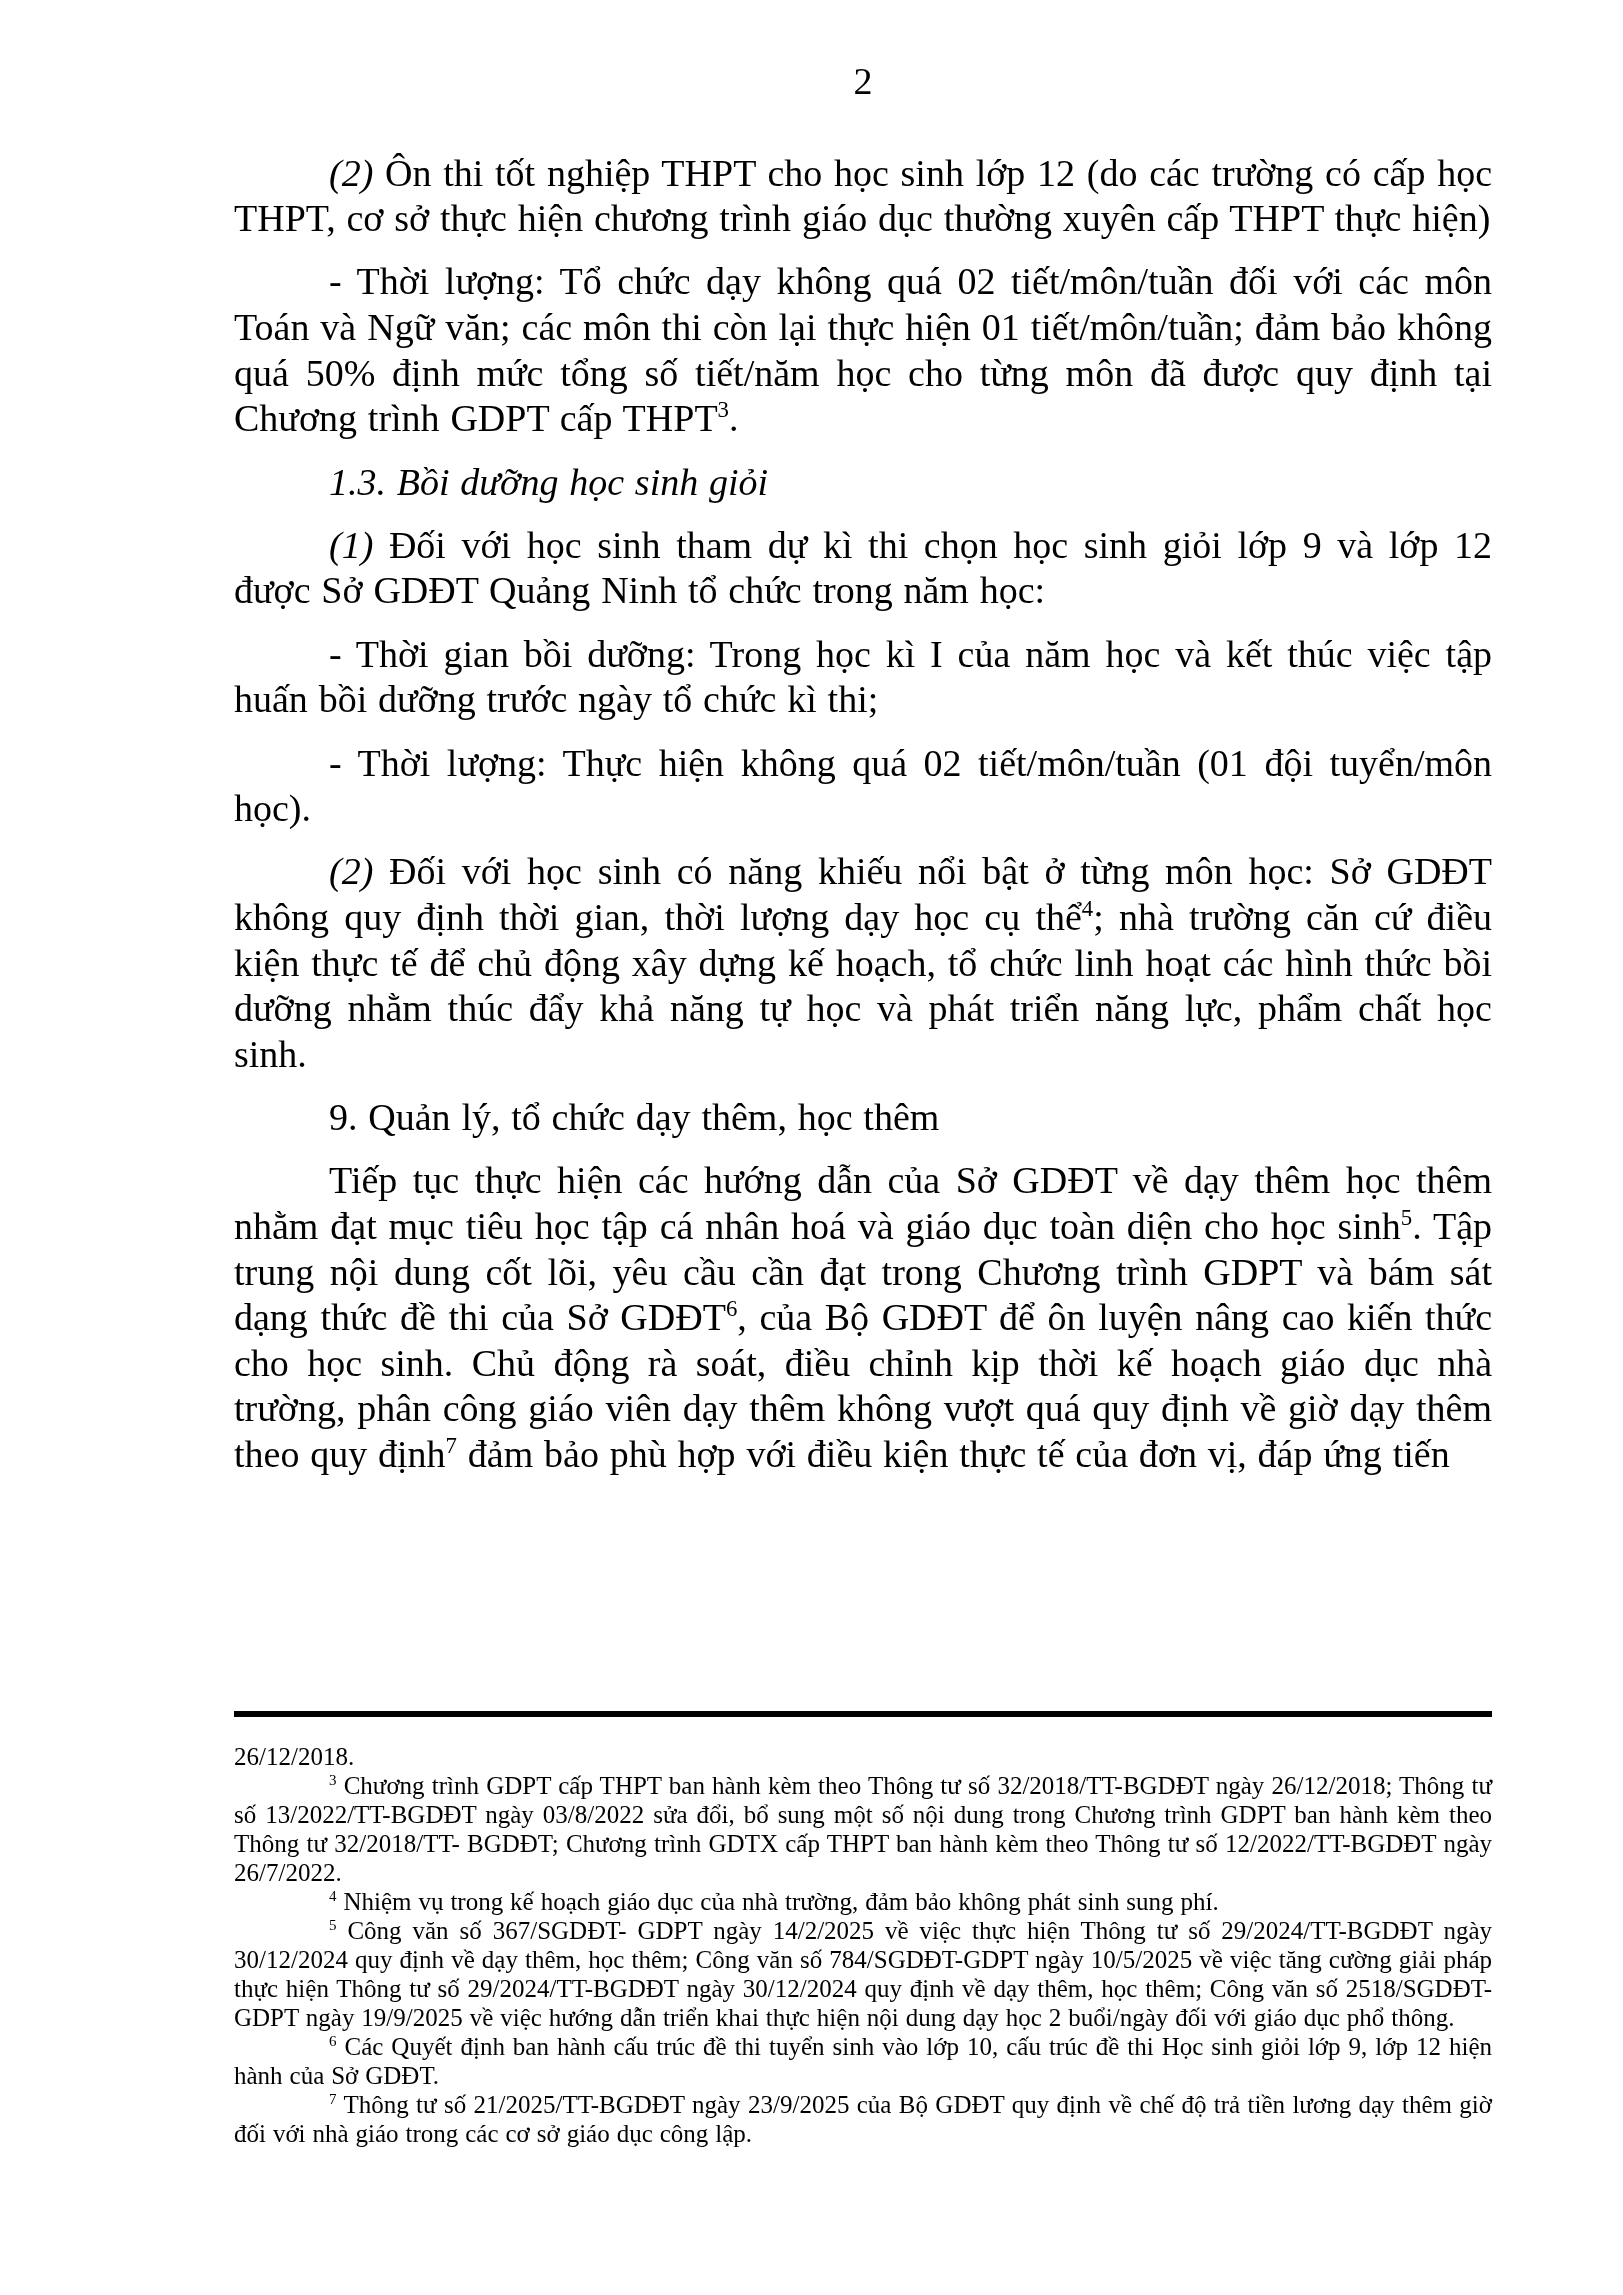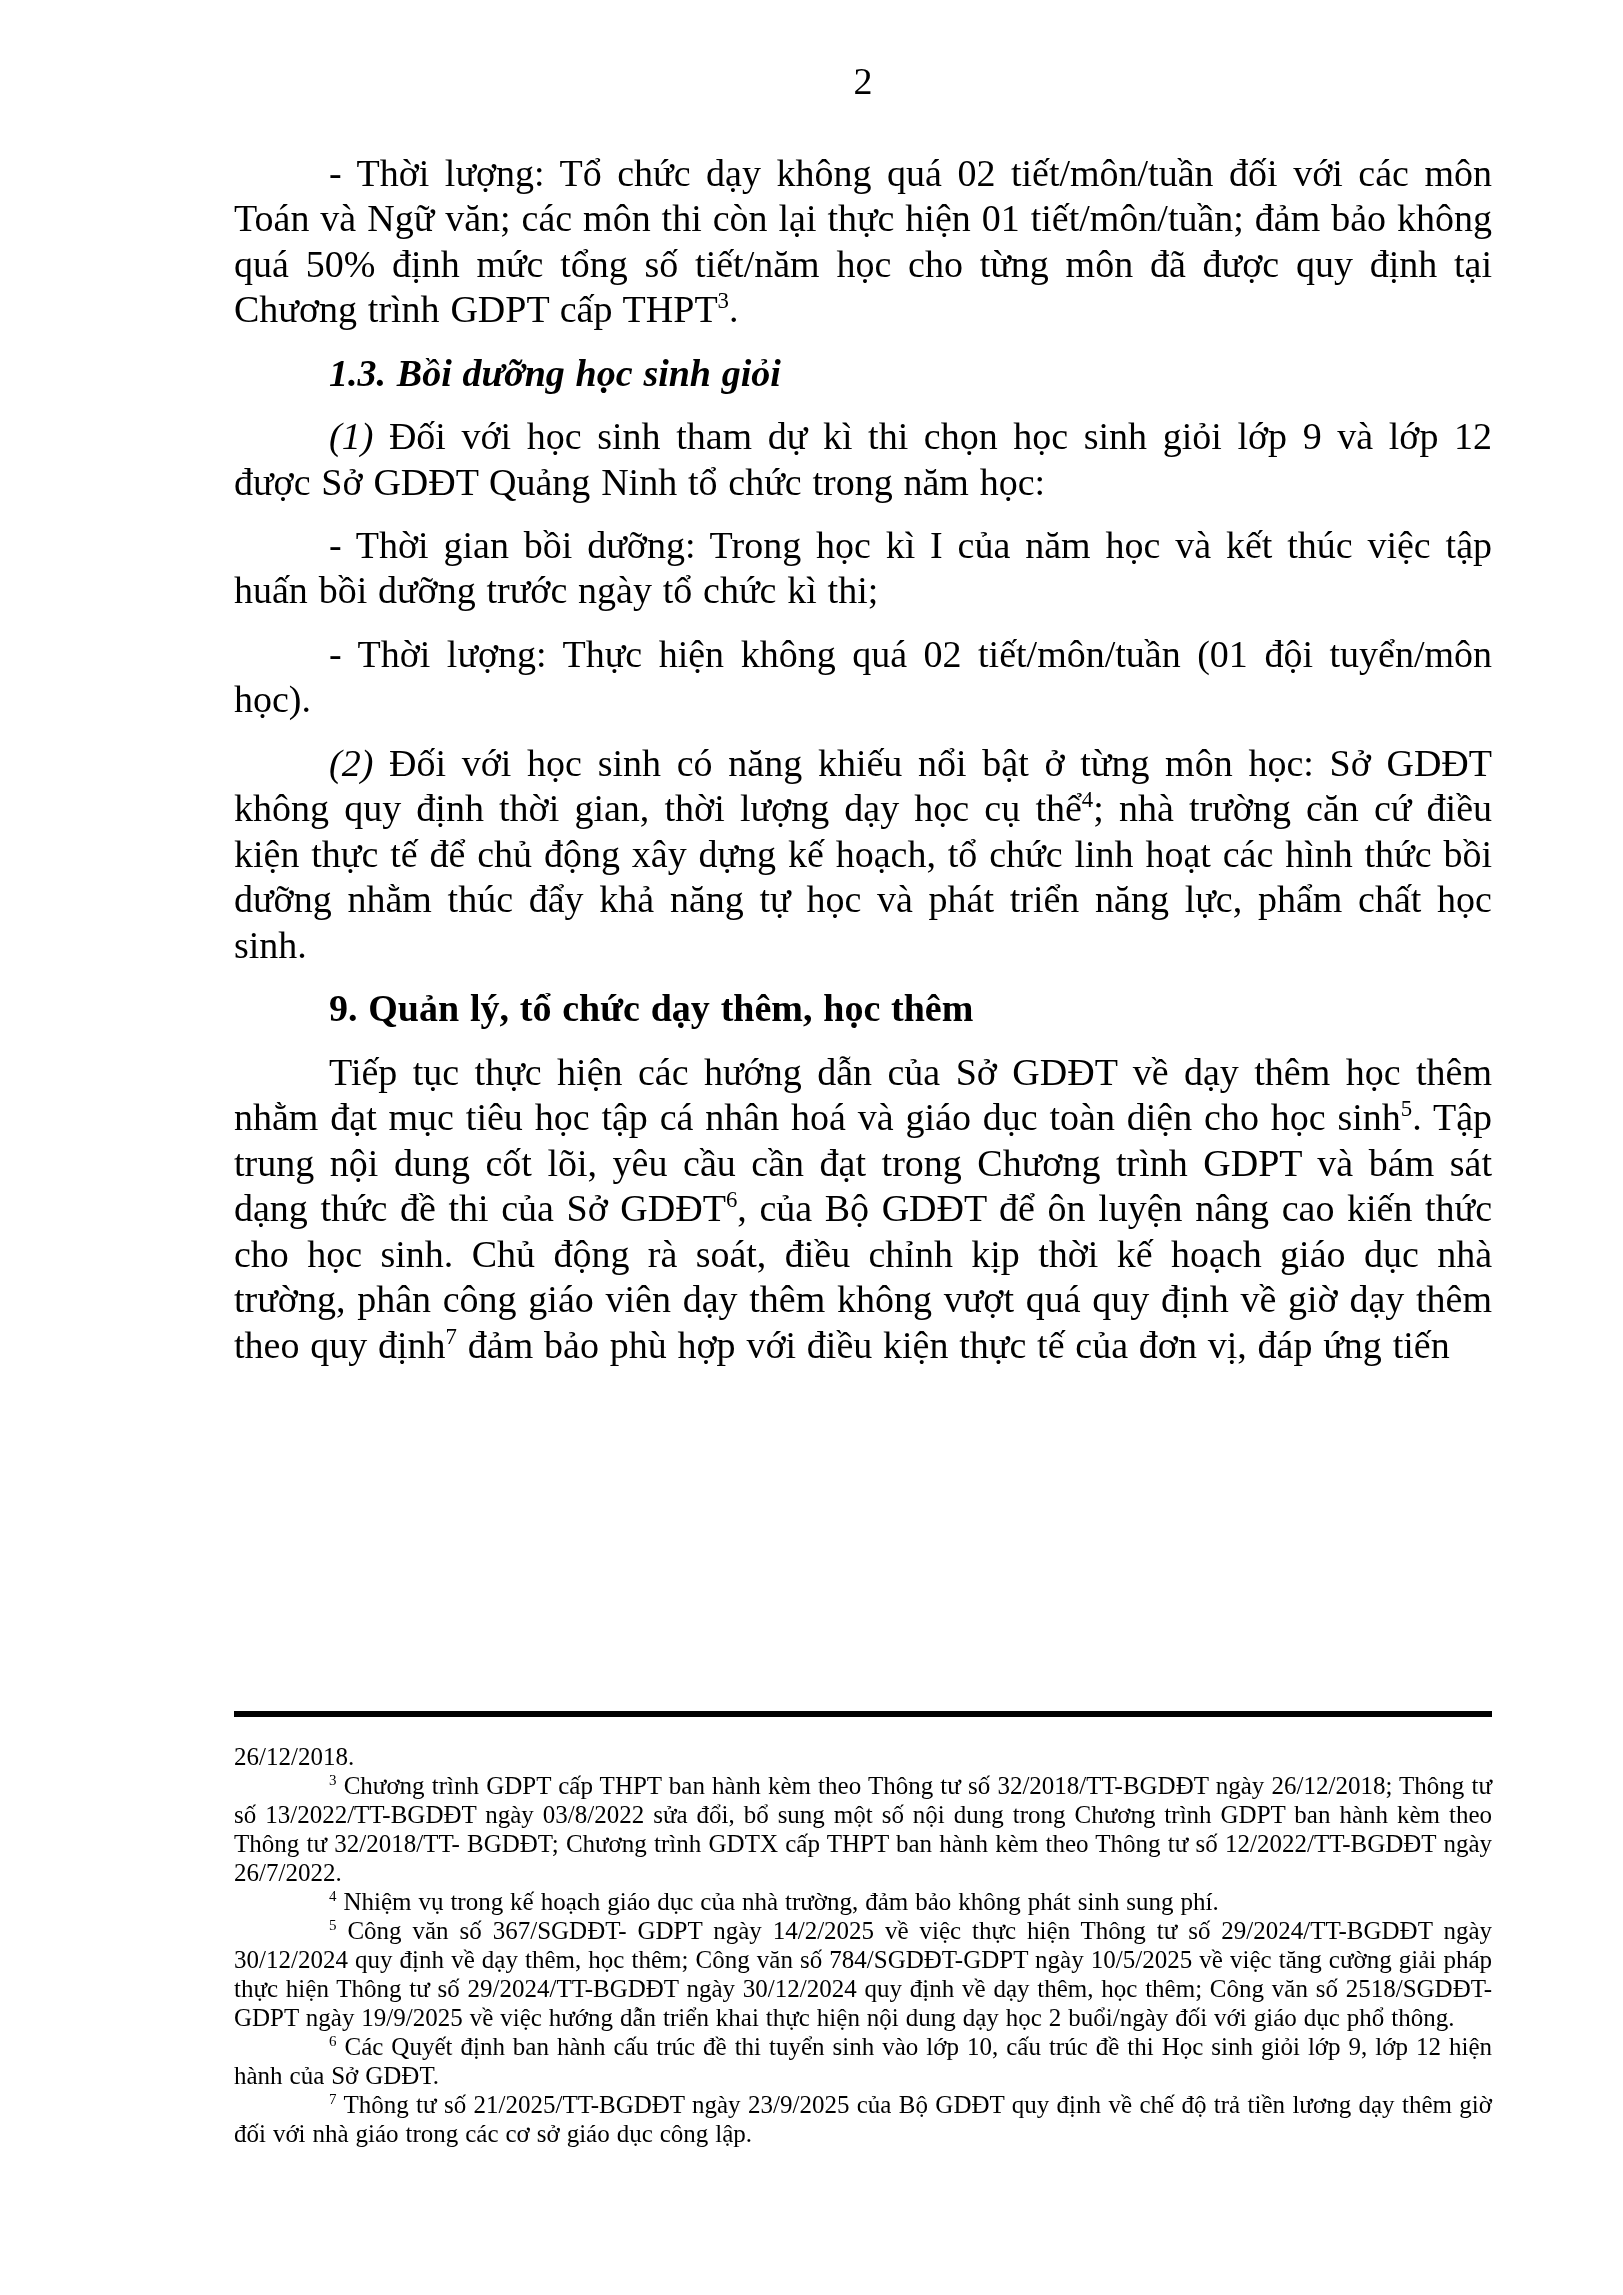--- a/index.html
+++ b/index.html
@@ -30,21 +30,21 @@
     font-size: 38px;
     line-height: 1.2;
     text-align: justify;
     text-indent: 95px;
     margin: 0 0 17.7px 0;
     word-spacing: 1.3px;
   }
   .body-text p.heading {
     text-align: left;
   }
-  .bold   { font-weight: bold; }
+  .bold   { font-weight: normal; }
   .italic { font-style: italic; }
   span.it { font-style: italic; }
   sup {
     font-size: 60%;
     line-height: 0;
     vertical-align: super;
   }
   .footnote-block {
     margin-top: auto;
   }
@@ -67,20 +67,21 @@
     text-indent: 0;
   }
 </style>
 </head>
 <body>
 
 <div class="page">
   <div class="page-number">2</div>
 
   <div class="body-text">
+      <p><span class="it">(2) </span><span>Ôn thi tốt nghiệp THPT cho học sinh lớp 12 (do các trường có cấp học THPT, cơ sở thực hiện chương trình giáo dục thường xuyên cấp THPT thực hiện)</span></p>
       <p><span>- Thời lượng: Tổ chức dạy không quá 02 tiết/môn/tuần đối với các môn Toán và Ngữ văn; các môn thi còn lại thực hiện 01 tiết/môn/tuần; đảm bảo không quá 50% định mức tổng số tiết/năm học cho từng môn đã được quy định tại Chương trình GDPT cấp THPT</span><sup>3</sup><span>.</span></p>
       <p class="heading bold italic"><span>1.3. Bồi dưỡng học sinh giỏi</span></p>
       <p><span class="it">(1) </span><span>Đối với học sinh tham dự kì thi chọn học sinh giỏi lớp 9 và lớp 12 được Sở GDĐT Quảng Ninh tổ chức trong năm học:</span></p>
       <p><span>- Thời gian bồi dưỡng: Trong học kì I của năm học và kết thúc việc tập huấn bồi dưỡng trước ngày tổ chức kì thi;</span></p>
       <p><span>- Thời lượng: Thực hiện không quá 02 tiết/môn/tuần (01 đội tuyển/môn học).</span></p>
       <p><span class="it">(2) </span><span>Đối với học sinh có năng khiếu nổi bật ở từng môn học: Sở GDĐT không quy định thời gian, thời lượng dạy học cụ thể</span><sup>4</sup><span>; nhà trường căn cứ điều kiện thực tế để chủ động xây dựng kế hoạch, tổ chức linh hoạt các hình thức bồi dưỡng nhằm thúc đẩy khả năng tự học và phát triển năng lực, phẩm chất học sinh.</span></p>
       <p class="heading bold"><span>9. Quản lý, tổ chức dạy thêm, học thêm</span></p>
       <p><span>Tiếp tục thực hiện các hướng dẫn của Sở GDĐT về dạy thêm học thêm nhằm đạt mục tiêu học tập cá nhân hoá và giáo dục toàn diện cho học sinh</span><sup>5</sup><span>. Tập trung nội dung cốt lõi, yêu cầu cần đạt trong Chương trình GDPT và bám sát dạng thức đề thi của Sở GDĐT</span><sup>6</sup><span>, của Bộ GDĐT để ôn luyện nâng cao kiến thức cho học sinh. Chủ động rà soát, điều chỉnh kịp thời kế hoạch giáo dục nhà trường, phân công giáo viên dạy thêm không vượt quá quy định về giờ dạy thêm theo quy định</span><sup>7</sup><span> đảm bảo phù hợp với điều kiện thực tế của đơn vị, đáp ứng tiến</span></p>
     </div>
 

